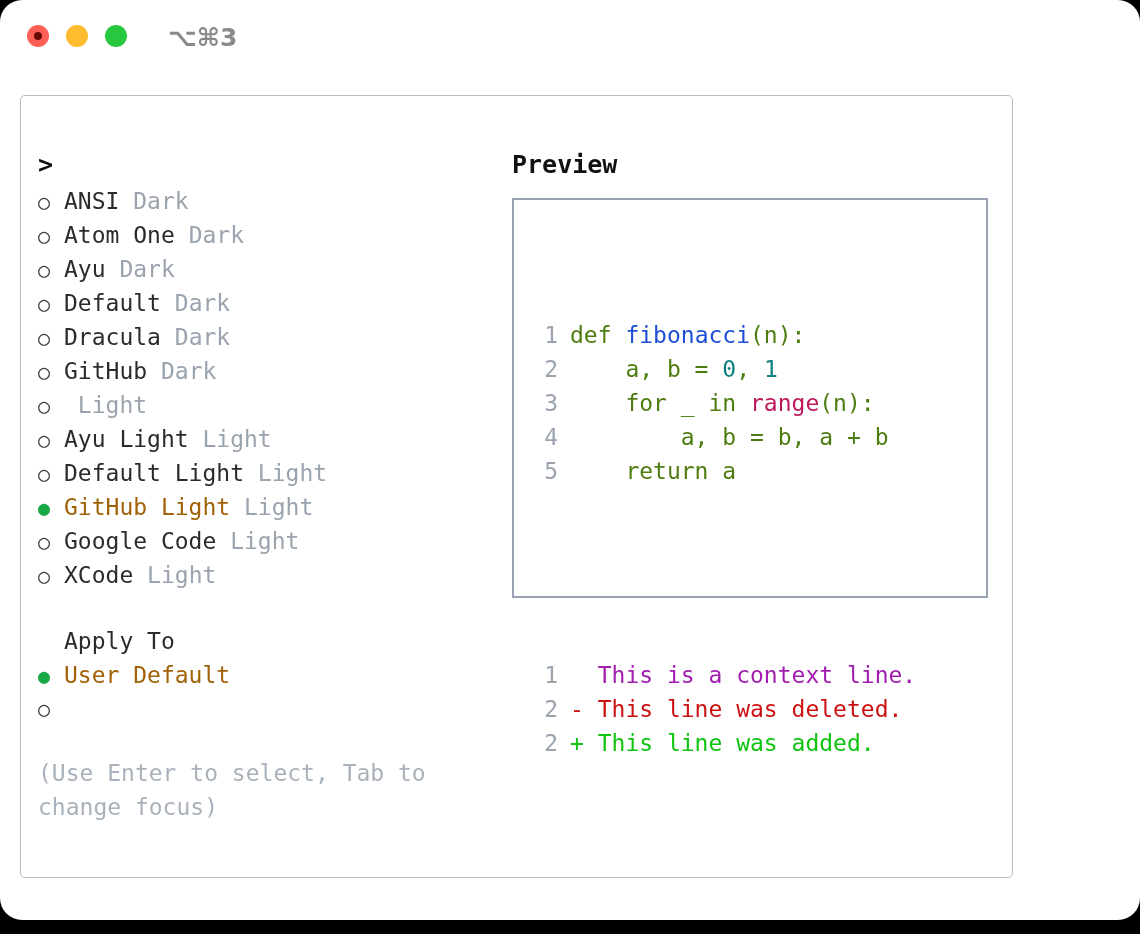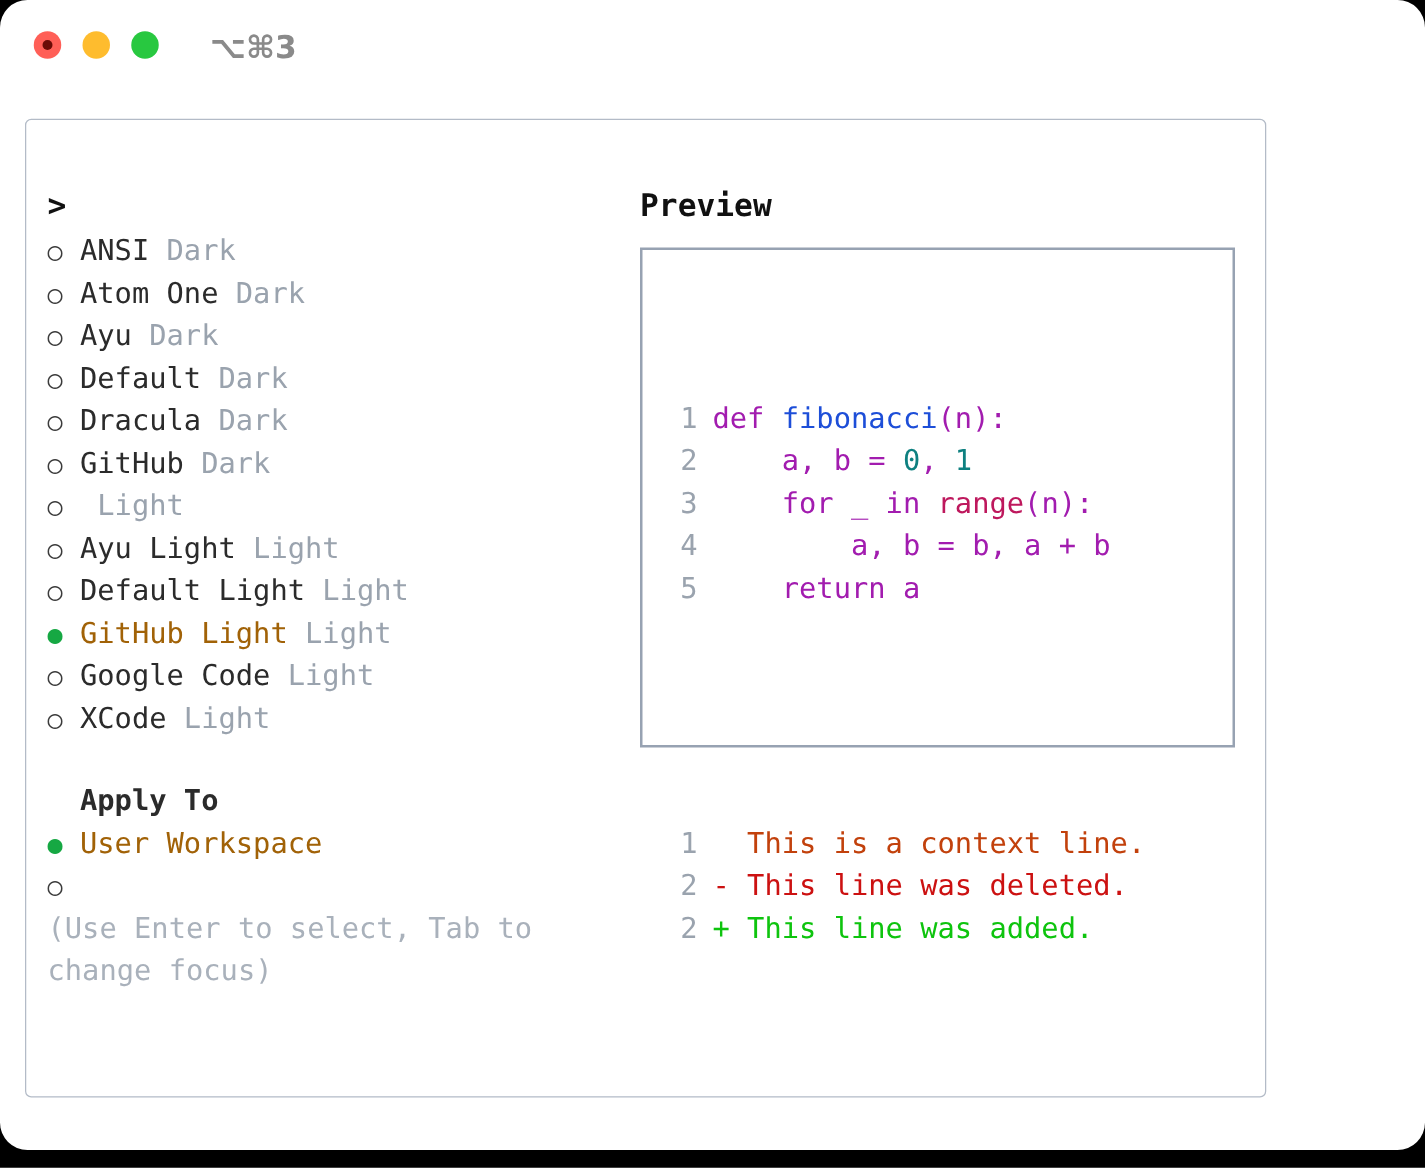--- a/index.html
+++ b/index.html
@@ -130,27 +130,27 @@
   }
 
   .section-head {
     display: flex;
     align-items: baseline;
     height: 34px;
     font-size: 23px;
     color: #2b2b2b;
     white-space: pre;
     line-height: 34px;
-    font-weight: bold;
   }
   .section-head .marker { color: transparent; }
 
   .spacer-32 { height: 32px; }
 
   .hint {
+    margin-top: 30px;
     font-size: 23px;
     line-height: 34px;
     color: #a9b1bb;
     width: 420px;
     white-space: pre-wrap;
   }
 
   
   .right-col {
     position: absolute;
@@ -183,26 +183,26 @@
   }
   .cline { display: flex; white-space: pre; }
   .lno {
     display: inline-block;
     width: 28px;
     flex: 0 0 28px;
     text-align: right;
     color: #9aa3ae;
     margin-right: 12px;
   }
-  .ctext { color: #a21caf; }
+  .ctext { color: #4d7c0f; }
   .tok-fn   { color: #1d4ed8; }
   .tok-num  { color: #0e8080; }
   .tok-call { color: #be185d; }
   .blank-line { height: 34px; }
-  .diff-ctx { color: #c2410c; }
+  .diff-ctx { color: #a21caf; }
   .diff-del { color: #cc1111; }
   .diff-add { color: #0ec40e; }
 </style>
 </head>
 <body>
 
 <div class="window">
 
   <div class="titlebar">
     <div class="traffic">
@@ -237,21 +237,21 @@
         </div>
 
       <div class="spacer-32"></div>
 
       <div class="section-head">
         <span class="marker">&nbsp;</span>
         <span>Apply To</span>
       </div>
 
       <div id="apply-items">
-          <div class="row"><span class="marker sel">●</span><span class="label sel">User Workspace</span></div>
+          <div class="row"><span class="marker sel">●</span><span class="label sel">User Default</span></div>
           <div class="row"><span class="marker">○</span></div>
         </div>
 
       <div class="hint">(Use Enter to select, Tab to change focus)</div>
     </div>
 
     <div class="right-col">
       <div class="preview-title">Preview</div>
       <div class="preview-box">
         <div class="code">

